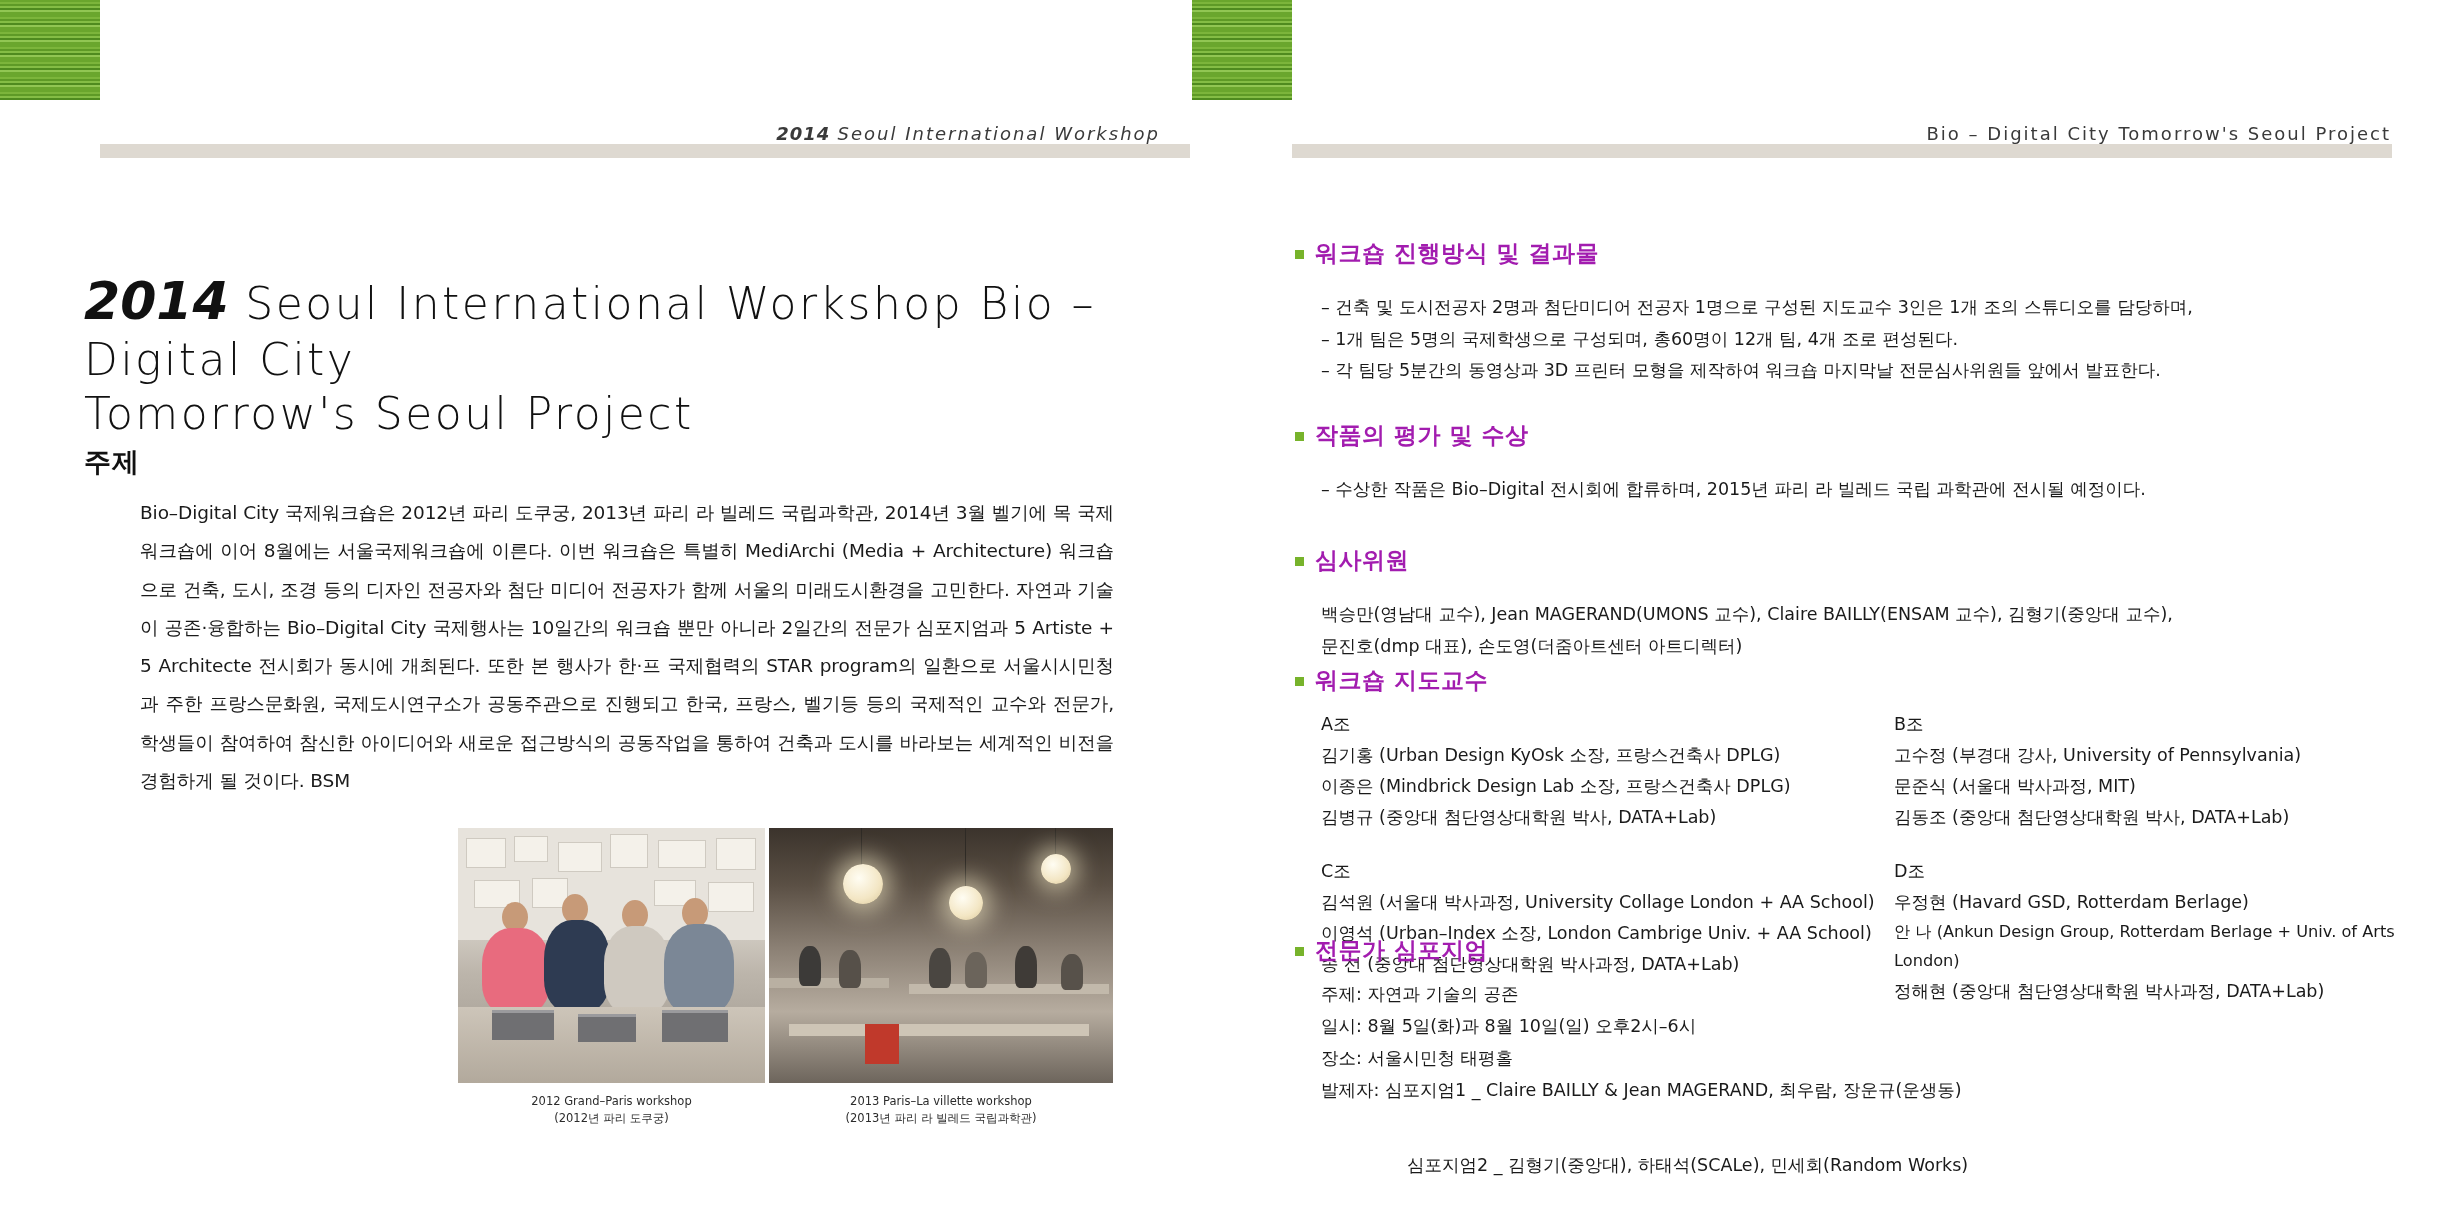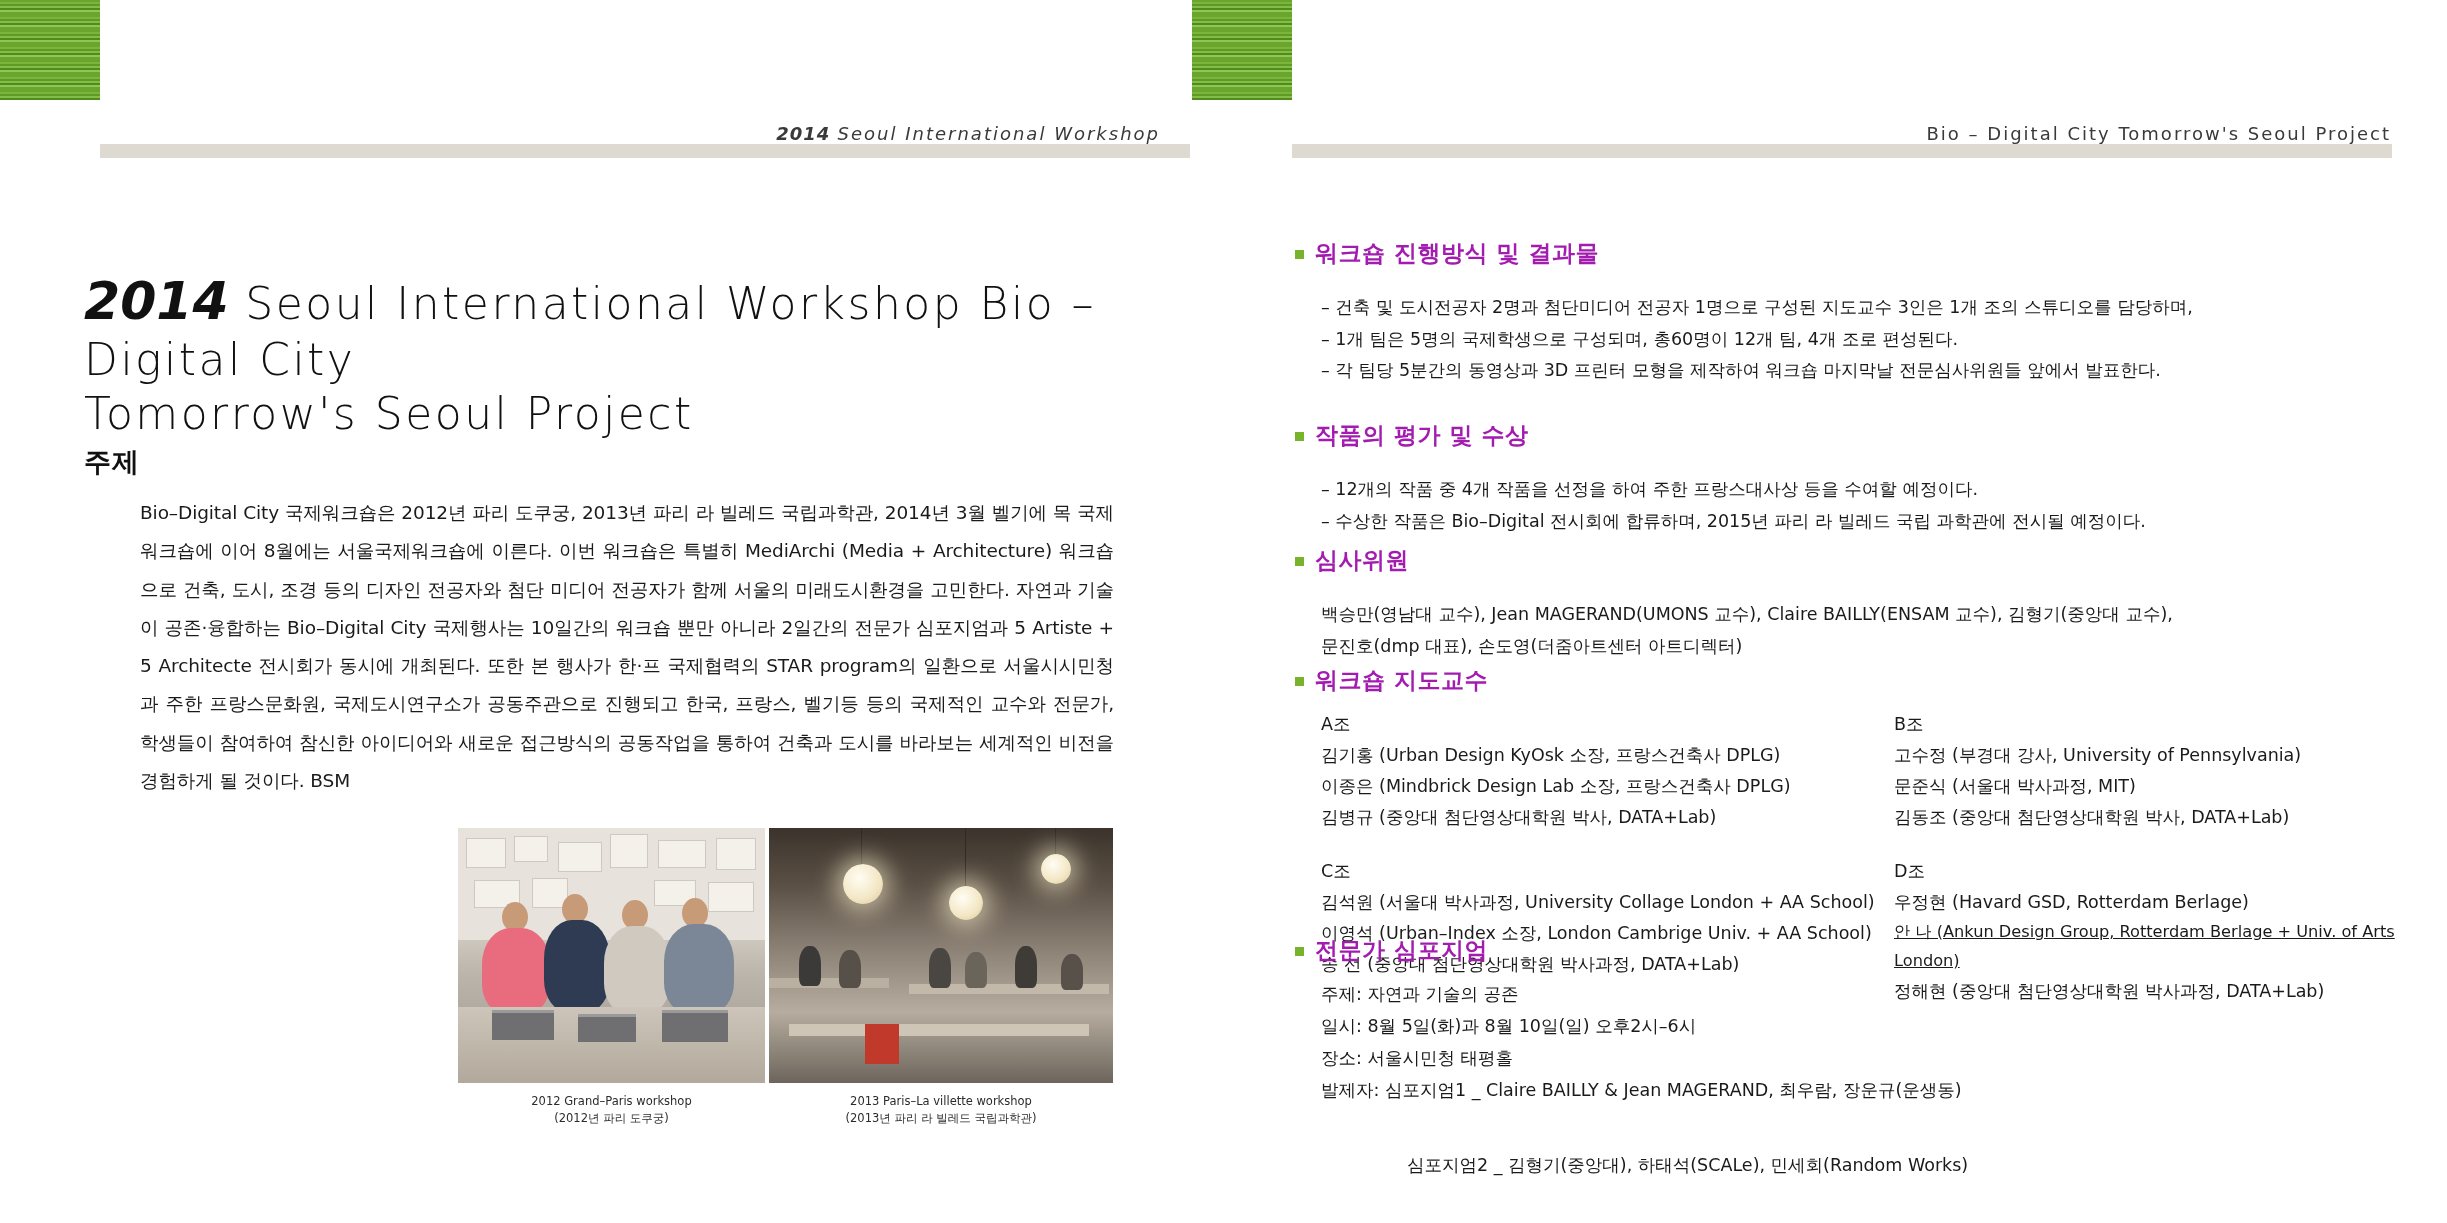--- a/index.html
+++ b/index.html
@@ -265,21 +265,21 @@
     padding-left: 26px;
     display: grid;
     grid-template-columns: 573px 1fr;
     row-gap: 0px;
     font-size: 17.5px;
     line-height: 1.78;
     color: #1a1a1a;
   }
   .grp-label { font-size: 17.5px; }
   .col-block { padding-bottom: 22px; }
-  .small-li { font-size: 16.2px; text-decoration: underline; }
+  .small-li { font-size: 16.2px; }
 
   .sym-body {
     margin-top: 13px;
     padding-left: 26px;
     font-size: 17.5px;
     line-height: 1.82;
     color: #1a1a1a;
   }
   .sym-indent { padding-left: 86px; margin-top: 44px; }
 </style>
@@ -393,21 +393,20 @@
       <div class="dash-line">– 각 팀당 5분간의 동영상과 3D 프린터 모형을 제작하여 워크숍 마지막날 전문심사위원들 앞에서 발표한다.</div>
     </div>
   </div>
 
   <div class="sec" style="top:420px;">
     <div class="sec-head">
       <span class="bullet-sq"></span>
       <span>작품의 평가 및 수상</span>
     </div>
     <div class="sec-body">
-      <div class="dash-line">– 12개의 작품 중 4개 작품을 선정을 하여 주한 프랑스대사상 등을 수여할 예정이다.</div>
       <div class="dash-line">– 수상한 작품은 Bio–Digital 전시회에 합류하며, 2015년 파리 라 빌레드 국립 과학관에 전시될 예정이다.</div>
     </div>
   </div>
 
   <div class="sec" style="top:545px;">
     <div class="sec-head">
       <span class="bullet-sq"></span>
       <span>심사위원</span>
     </div>
     <div class="sec-body">

